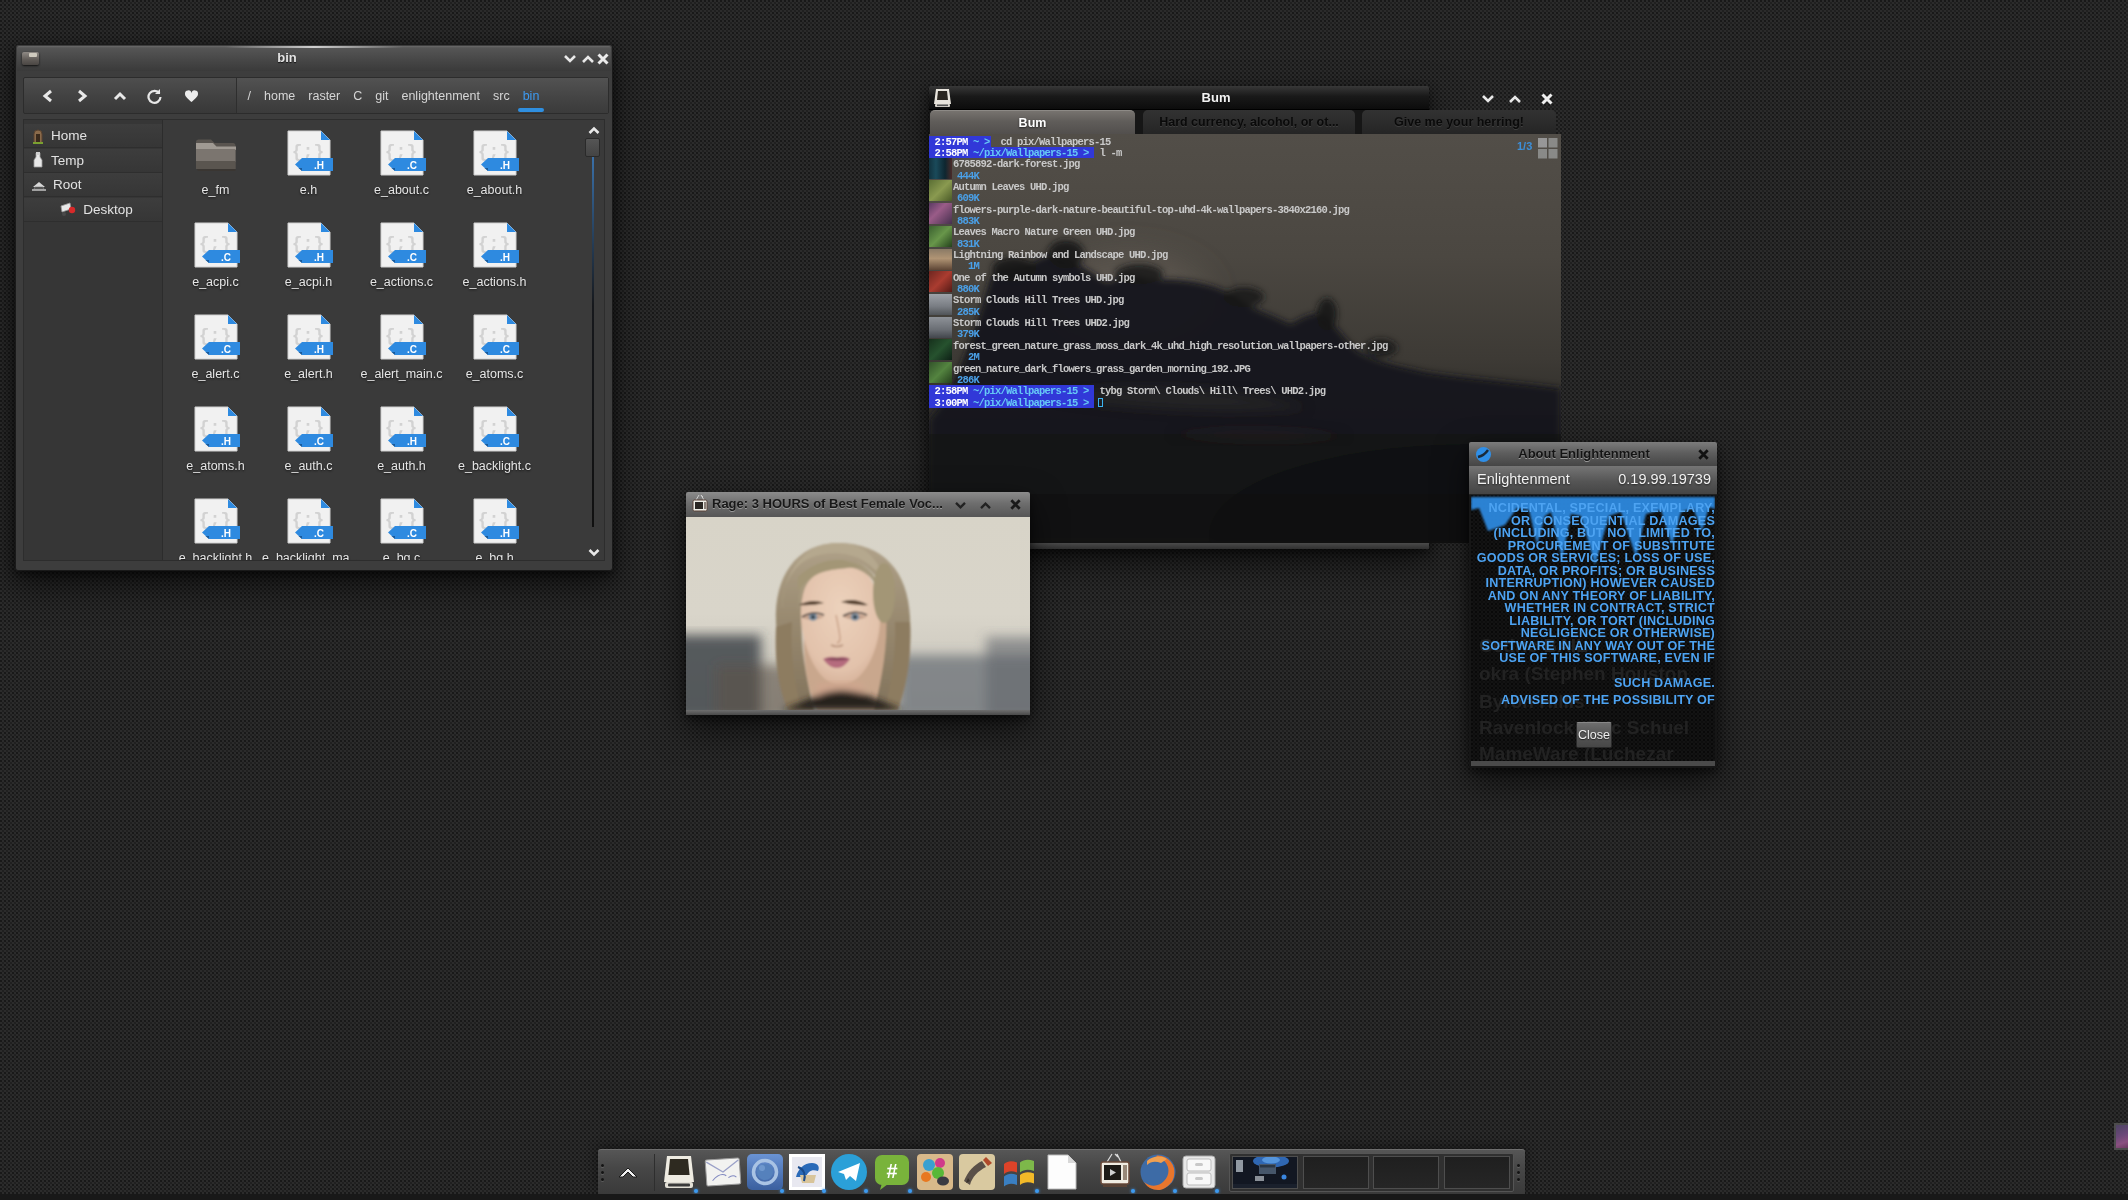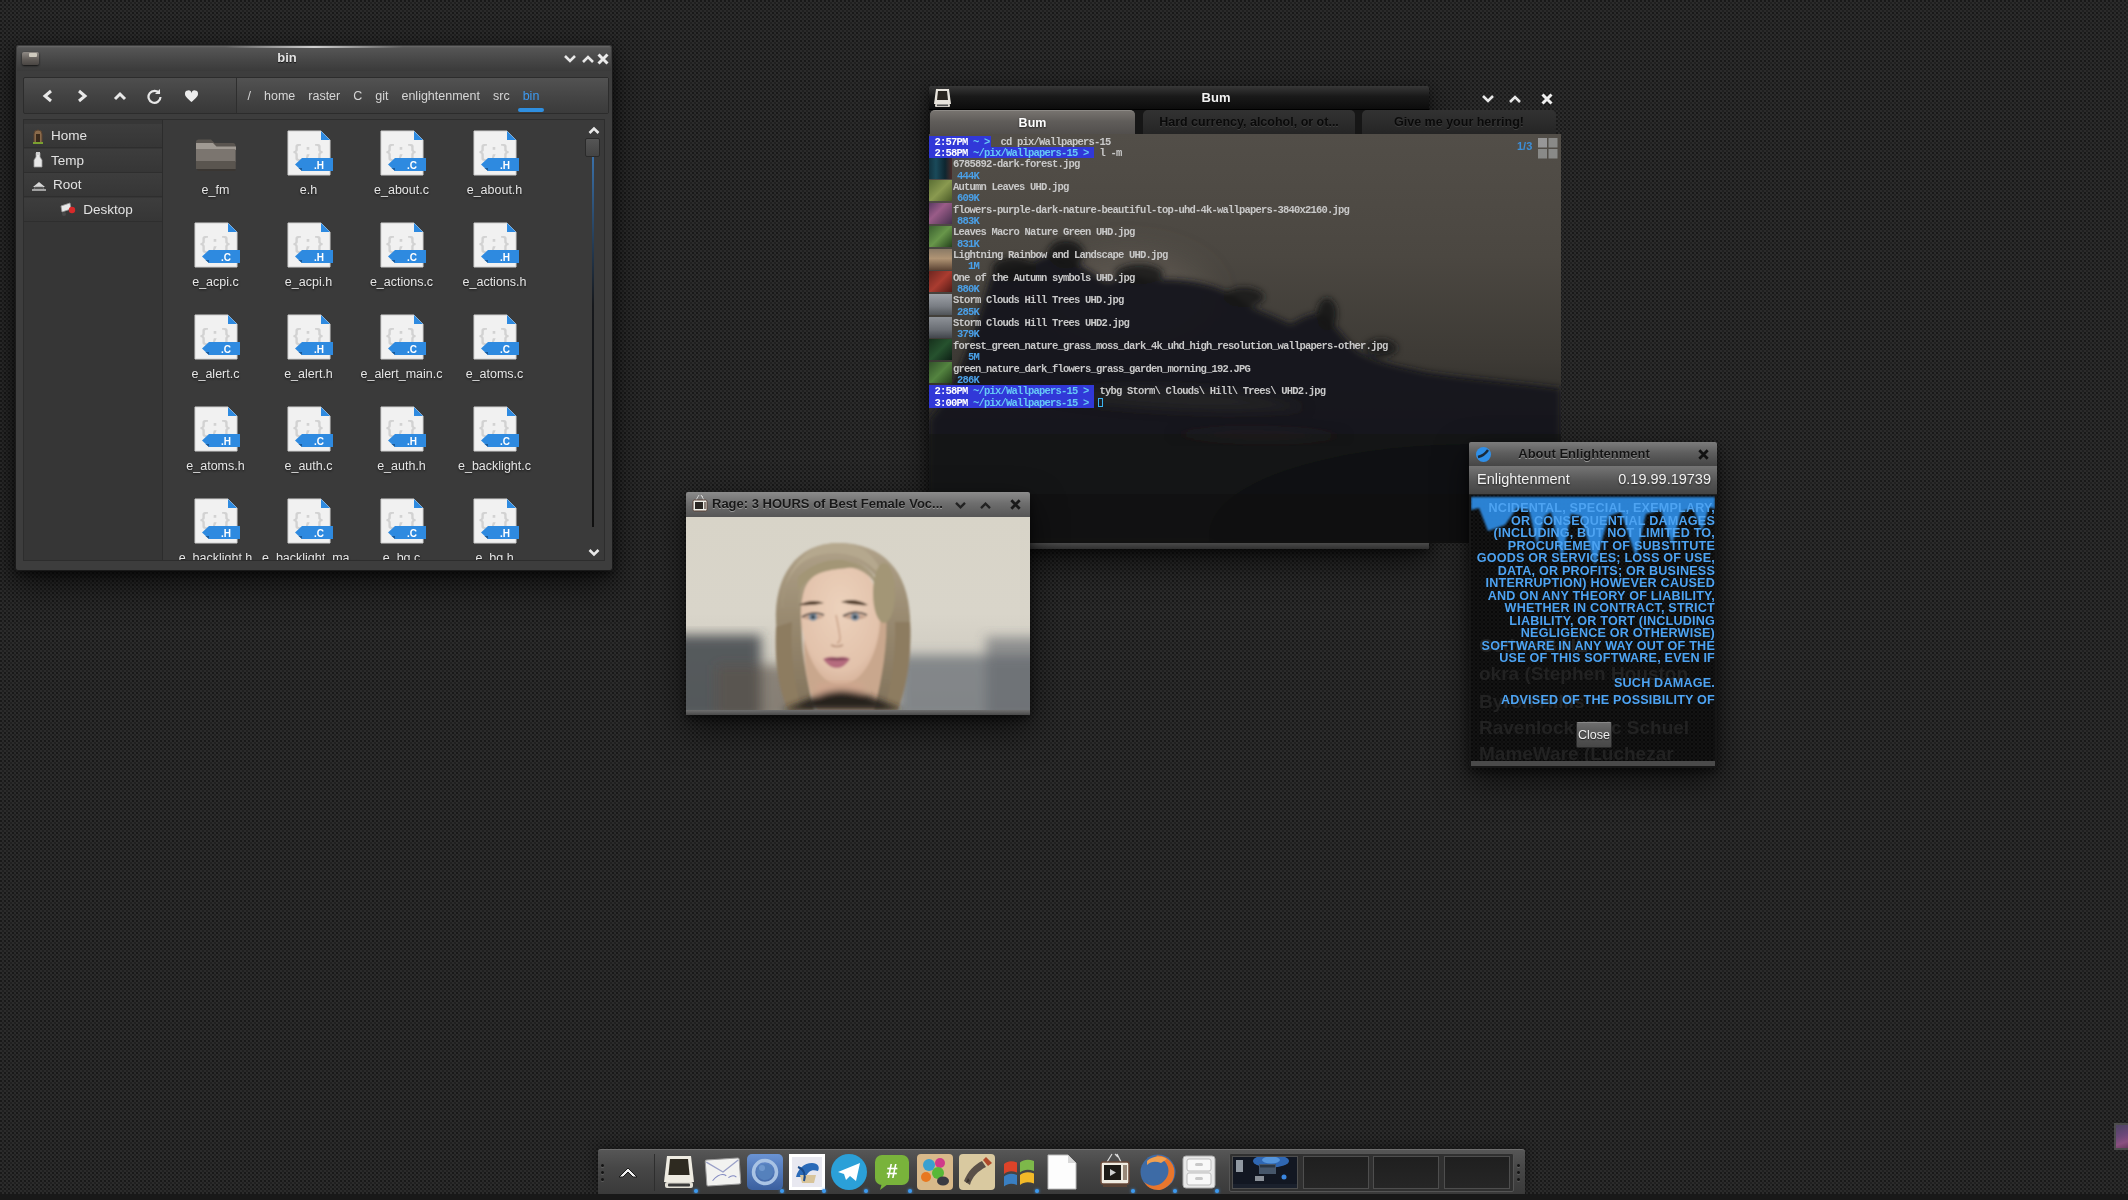--- a/index.html
+++ b/index.html
@@ -501,21 +501,21 @@
         <div class="tl " style="top: 138.7px; left: 24px;">One of the Autumn symbols UHD.jpg</div>
         <div class="tl bl" style="top: 150.05px; left: 28px; font-weight: bold;">880K</div>
         <div class="thumb" style="top: 137.2px; background: linear-gradient(135deg, rgb(110, 38, 32), rgb(170, 60, 48) 50%, rgb(84, 26, 22));"></div>
         <div class="tl " style="top: 161.4px; left: 24px;">Storm Clouds Hill Trees UHD.jpg</div>
         <div class="tl bl" style="top: 172.75px; left: 28px; font-weight: bold;">285K</div>
         <div class="thumb" style="top: 159.9px; background: linear-gradient(rgb(158, 162, 168), rgb(120, 124, 130) 60%, rgb(80, 84, 88));"></div>
         <div class="tl " style="top: 184.1px; left: 24px;">Storm Clouds Hill Trees UHD2.jpg</div>
         <div class="tl bl" style="top: 195.45px; left: 28px; font-weight: bold;">379K</div>
         <div class="thumb" style="top: 182.6px; background: linear-gradient(rgb(142, 146, 152), rgb(106, 110, 116) 60%, rgb(66, 70, 76));"></div>
         <div class="tl " style="top: 206.8px; left: 24px;">forest_green_nature_grass_moss_dark_4k_uhd_high_resolution_wallpapers-other.jpg</div>
-        <div class="tl bl" style="top: 218.15px; left: 39px; font-weight: bold;">5M</div>
+        <div class="tl bl" style="top: 218.15px; left: 39px; font-weight: bold;">2M</div>
         <div class="thumb" style="top: 205.3px; background: linear-gradient(135deg, rgb(22, 48, 28), rgb(38, 82, 46) 50%, rgb(14, 32, 22));"></div>
         <div class="tl " style="top: 229.5px; left: 24px;">green_nature_dark_flowers_grass_garden_morning_192.JPG</div>
         <div class="tl bl" style="top: 240.85px; left: 28px; font-weight: bold;">286K</div>
         <div class="thumb" style="top: 228px; background: linear-gradient(135deg, rgb(50, 82, 42), rgb(84, 132, 64) 50%, rgb(36, 62, 28));"></div>
         <div class="abs" style="left: 0px; top: 251.2px; width: 165px; height: 11.4px; background: rgb(49, 56, 216);"></div>
         <div class="abs" style="left: 0px; top: 262.55px; width: 165px; height: 11.4px; background: rgb(49, 56, 216);"></div>
         <div class="tl " style="top: 252.2px; left: 0px;"> <span style="color:#fff">2:58PM</span> <span class="cy">~/pix/Wallpapers-15</span> <span class="cy">&gt;</span>  tybg Storm\ Clouds\ Hill\ Trees\ UHD2.jpg</div>
         <div class="tl " style="top: 263.55px; left: 0px;"> <span style="color:#fff">3:00PM</span> <span class="cy">~/pix/Wallpapers-15</span> <span class="cy">&gt;</span> </div>
         <div class="abs" style="left: 169px; top: 264.05px; width: 5px; height: 9px; border: 1.5px solid rgb(59, 179, 242);"></div>
         <div class="abs" style="left:588px;top:6px;font-size:11px;font-weight:bold;color:#3d8fd8">1/3</div>

